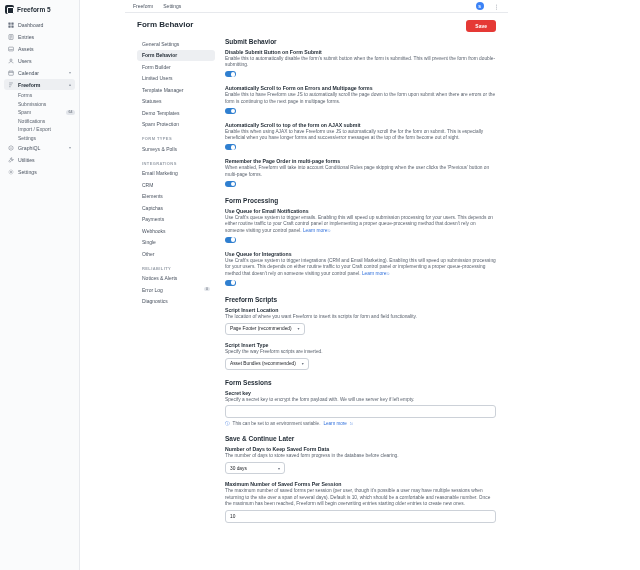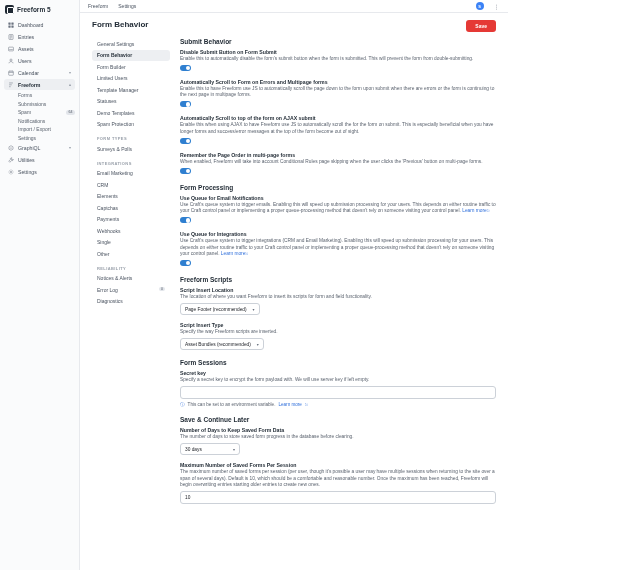--- a/index.html
+++ b/index.html
@@ -5,21 +5,21 @@
   * { box-sizing: border-box; }
   html, body { margin:0; padding:0; }
   body {
     width: 640px; height: 570px;
     font-family: "Liberation Sans", sans-serif;
     font-size: 5px;
     background: #ffffff;
     color: #21242a;
     overflow: hidden;
   }
-  .app { display:flex; width:508px; height:570px; }
+  .app { display:flex; width:508px; height:570px;gap:45px; }
 
   
   .sidebar {
     width: 80px; flex: 0 0 80px;
     background: #fafbfc;
     border-right: 1px solid #e7e9ed;
     padding: 0;
     overflow: hidden;
   }
   .brand {

